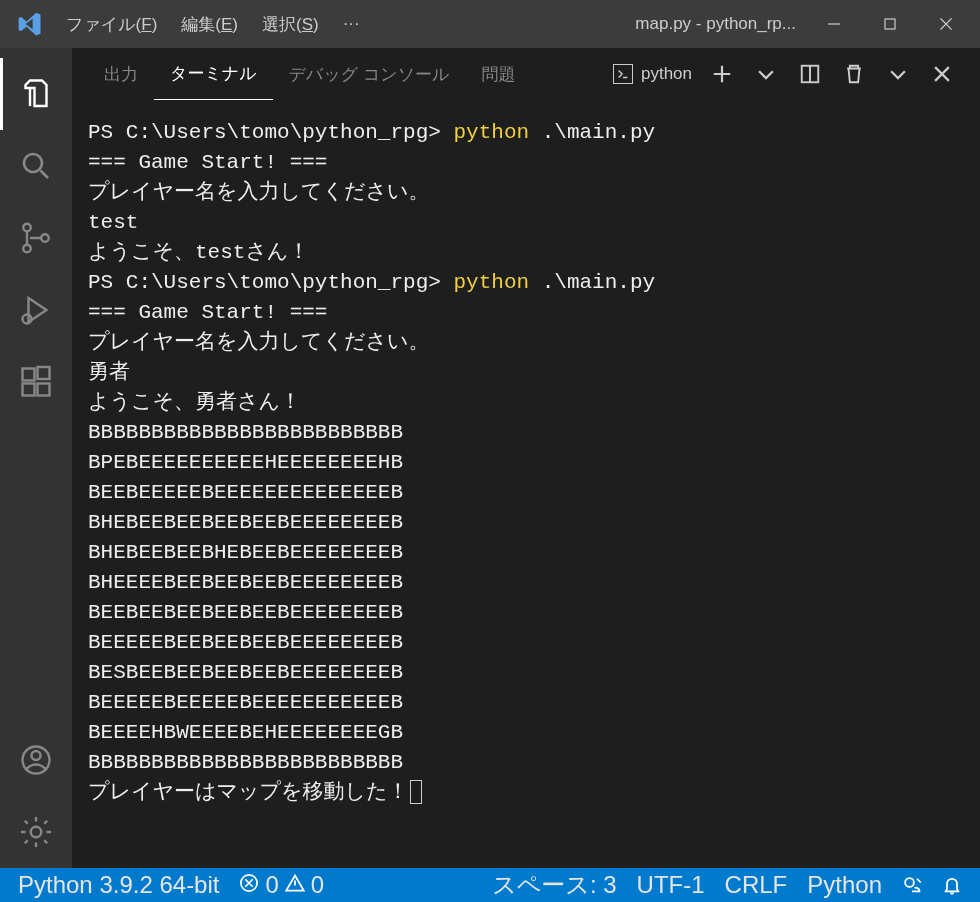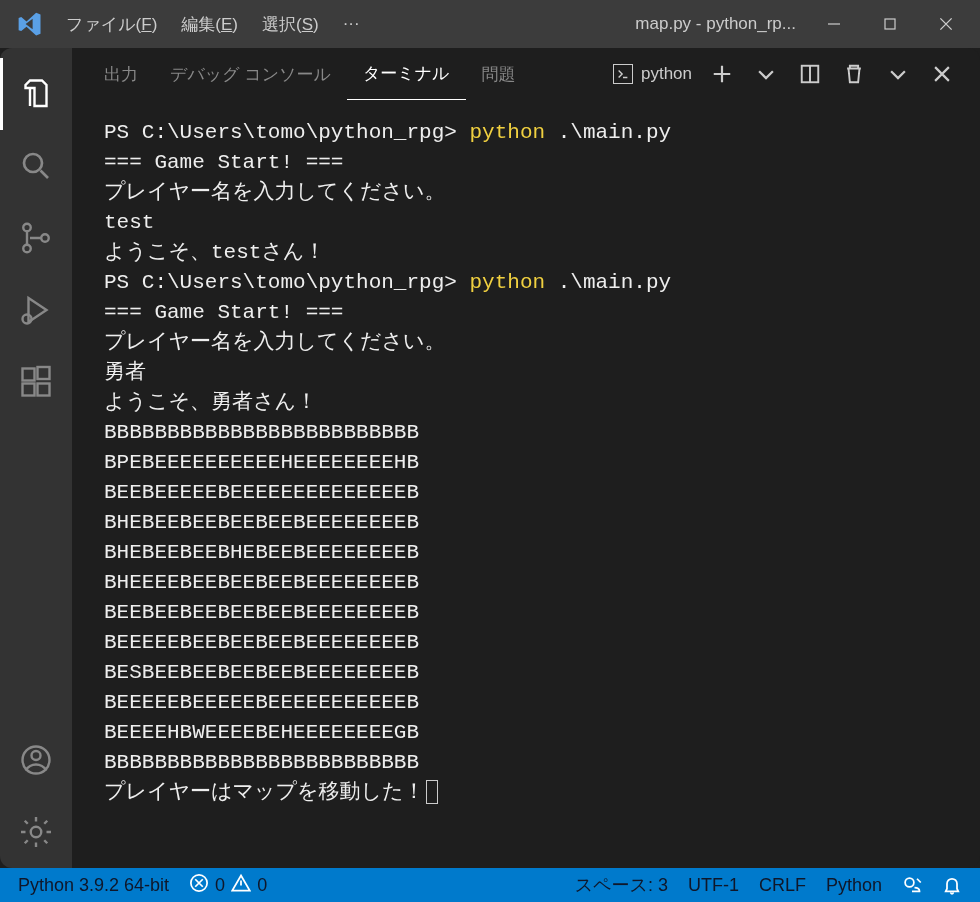--- a/index.html
+++ b/index.html
@@ -22,21 +22,21 @@
     justify-content: flex-end;
   }
   .titlebar .vs-icon { width: 28px; height: 28px; margin: 0 10px; display:flex; align-items:center; justify-content:center;}
   .titlebar .menu { padding: 0 12px; }
   .titlebar .menu .u { text-decoration: underline; }
   .titlebar .dots { padding: 0 12px; }
   .titlebar .spacer { flex: 1; }
   .titlebar .title { text-align: center; flex:0; white-space:nowrap; padding-right:10px;}
   .titlebar .winbtn { width: 56px; height:48px; display:flex; align-items:center; justify-content:center;}
   
-  .main { flex:1; display:flex; overflow:hidden;border-radius:12px; }
+  .main { flex:1; display:flex; overflow:hidden; }
   
   .activitybar {
     width: 72px;
     background: #333333;
     display: flex; flex-direction: column;
     align-items: center;
     padding-top: 10px;
   }
   .actbtn { width:72px; height:72px; display:flex; align-items:center; justify-content:center; position:relative;}
   .actbtn.active::before { content:""; position:absolute; left:0; top:0; bottom:0; width:3px; background:#fff;}
@@ -58,31 +58,30 @@
   
   .terminal {
     flex:1;
     padding: 18px 16px;
     font-family: "Consolas", "Courier New", monospace;
     font-size: 21px;
     line-height: 30px;
     color: #eee;
     white-space: pre;
     overflow:hidden;
-    margin-left:16px;
   }
   .term-yellow { color: #f0d040; }
   .cursor { display:inline-block; width:12px; height:24px; border:1.5px solid #ccc; margin-left:2px; vertical-align:middle;}
   
   .statusbar {
     height: 34px;
     background: #007acc;
-    color: #0f172a;
+    color: #e5e5e5;
     display:flex; align-items:center;
-    font-size: 18px;
+    font-size: 24px;
     padding: 8px 8px;
   }
   .sitem { padding:0 10px; display:flex; align-items:center; gap:6px;}
   .statusbar .sspacer { flex:1; }
   .statusbar svg {width:20px; height:20px;}
 </style>
 </head>
 <body>
 
 <div class="titlebar">
@@ -168,22 +167,22 @@
       <svg viewBox="0 0 24 24">
           <circle cx="12" cy="12" r="3.5" fill="none" stroke="#888" stroke-width="1.6"></circle>
           <path fill="none" stroke="#888" stroke-width="1.6" d="M12 2v3M12 19v3M2 12h3M19 12h3M4.5 4.5l2 2M17.5 17.5l2 2M19.5 4.5l-2 2M6.5 17.5l-2 2"></path>
         </svg>
     </div>
   </div>
 
   <div class="content">
     <div class="panelbar">
       <div class="ptab">出力</div>
+      <div class="ptab active">ターミナル</div>
       <div class="ptab">デバッグ コンソール</div>
-      <div class="ptab active">ターミナル</div>
       <div class="ptab">問題</div>
       <div class="pspacer"></div>
       <div class="plabel">
         <span class="box">
           <svg viewBox="0 0 16 16" width="14" height="14">
               <path stroke="#ccc" stroke-width="1.6" fill="none" d="M3 4l4 4-4 4M8 12h5"></path>
             </svg>
         </span>
         <span>python</span>
       </div>

